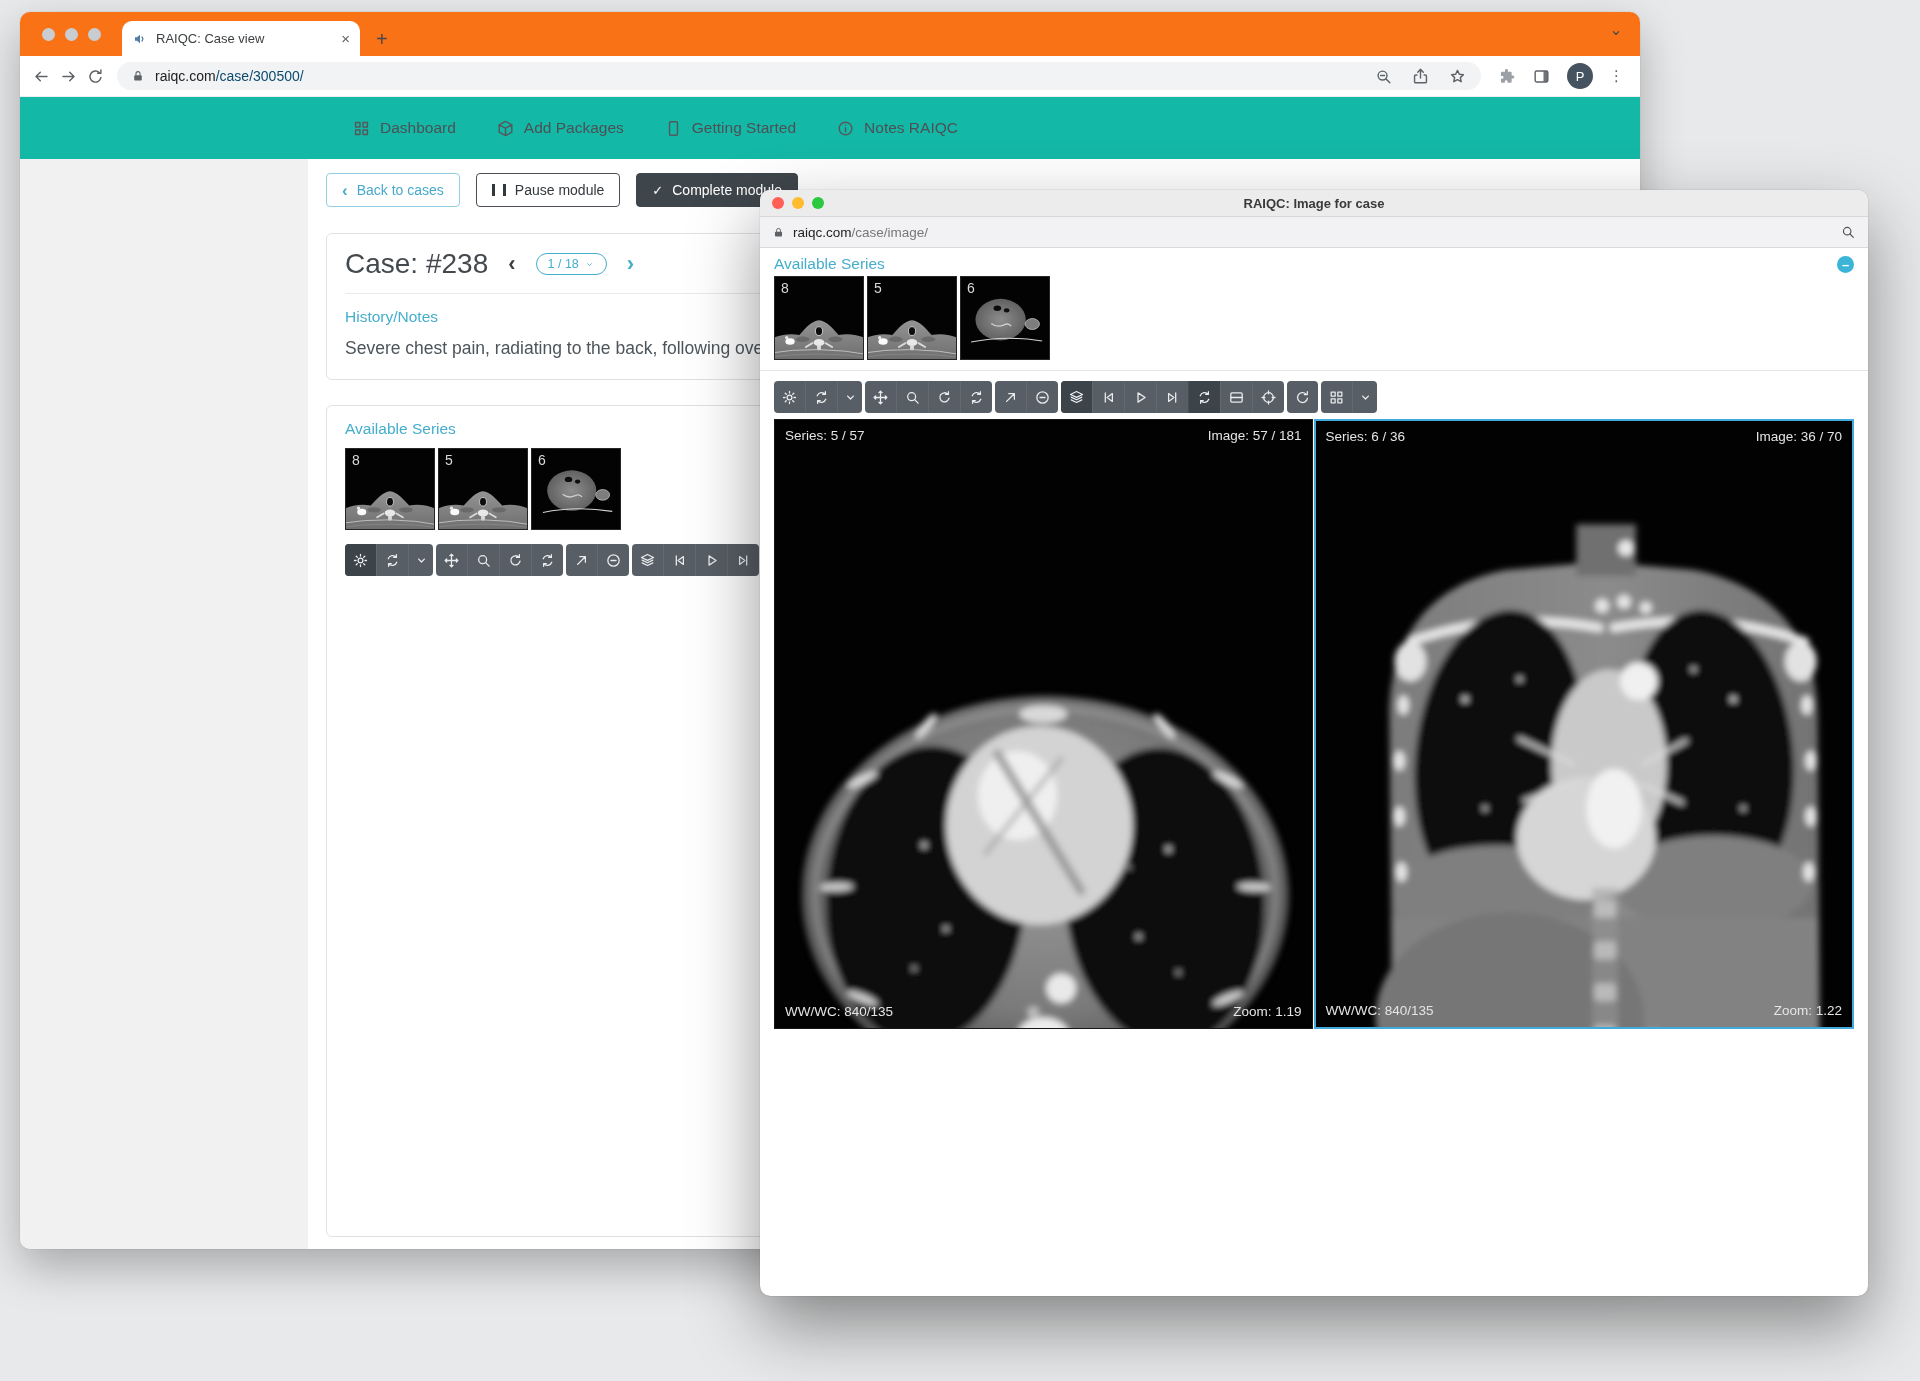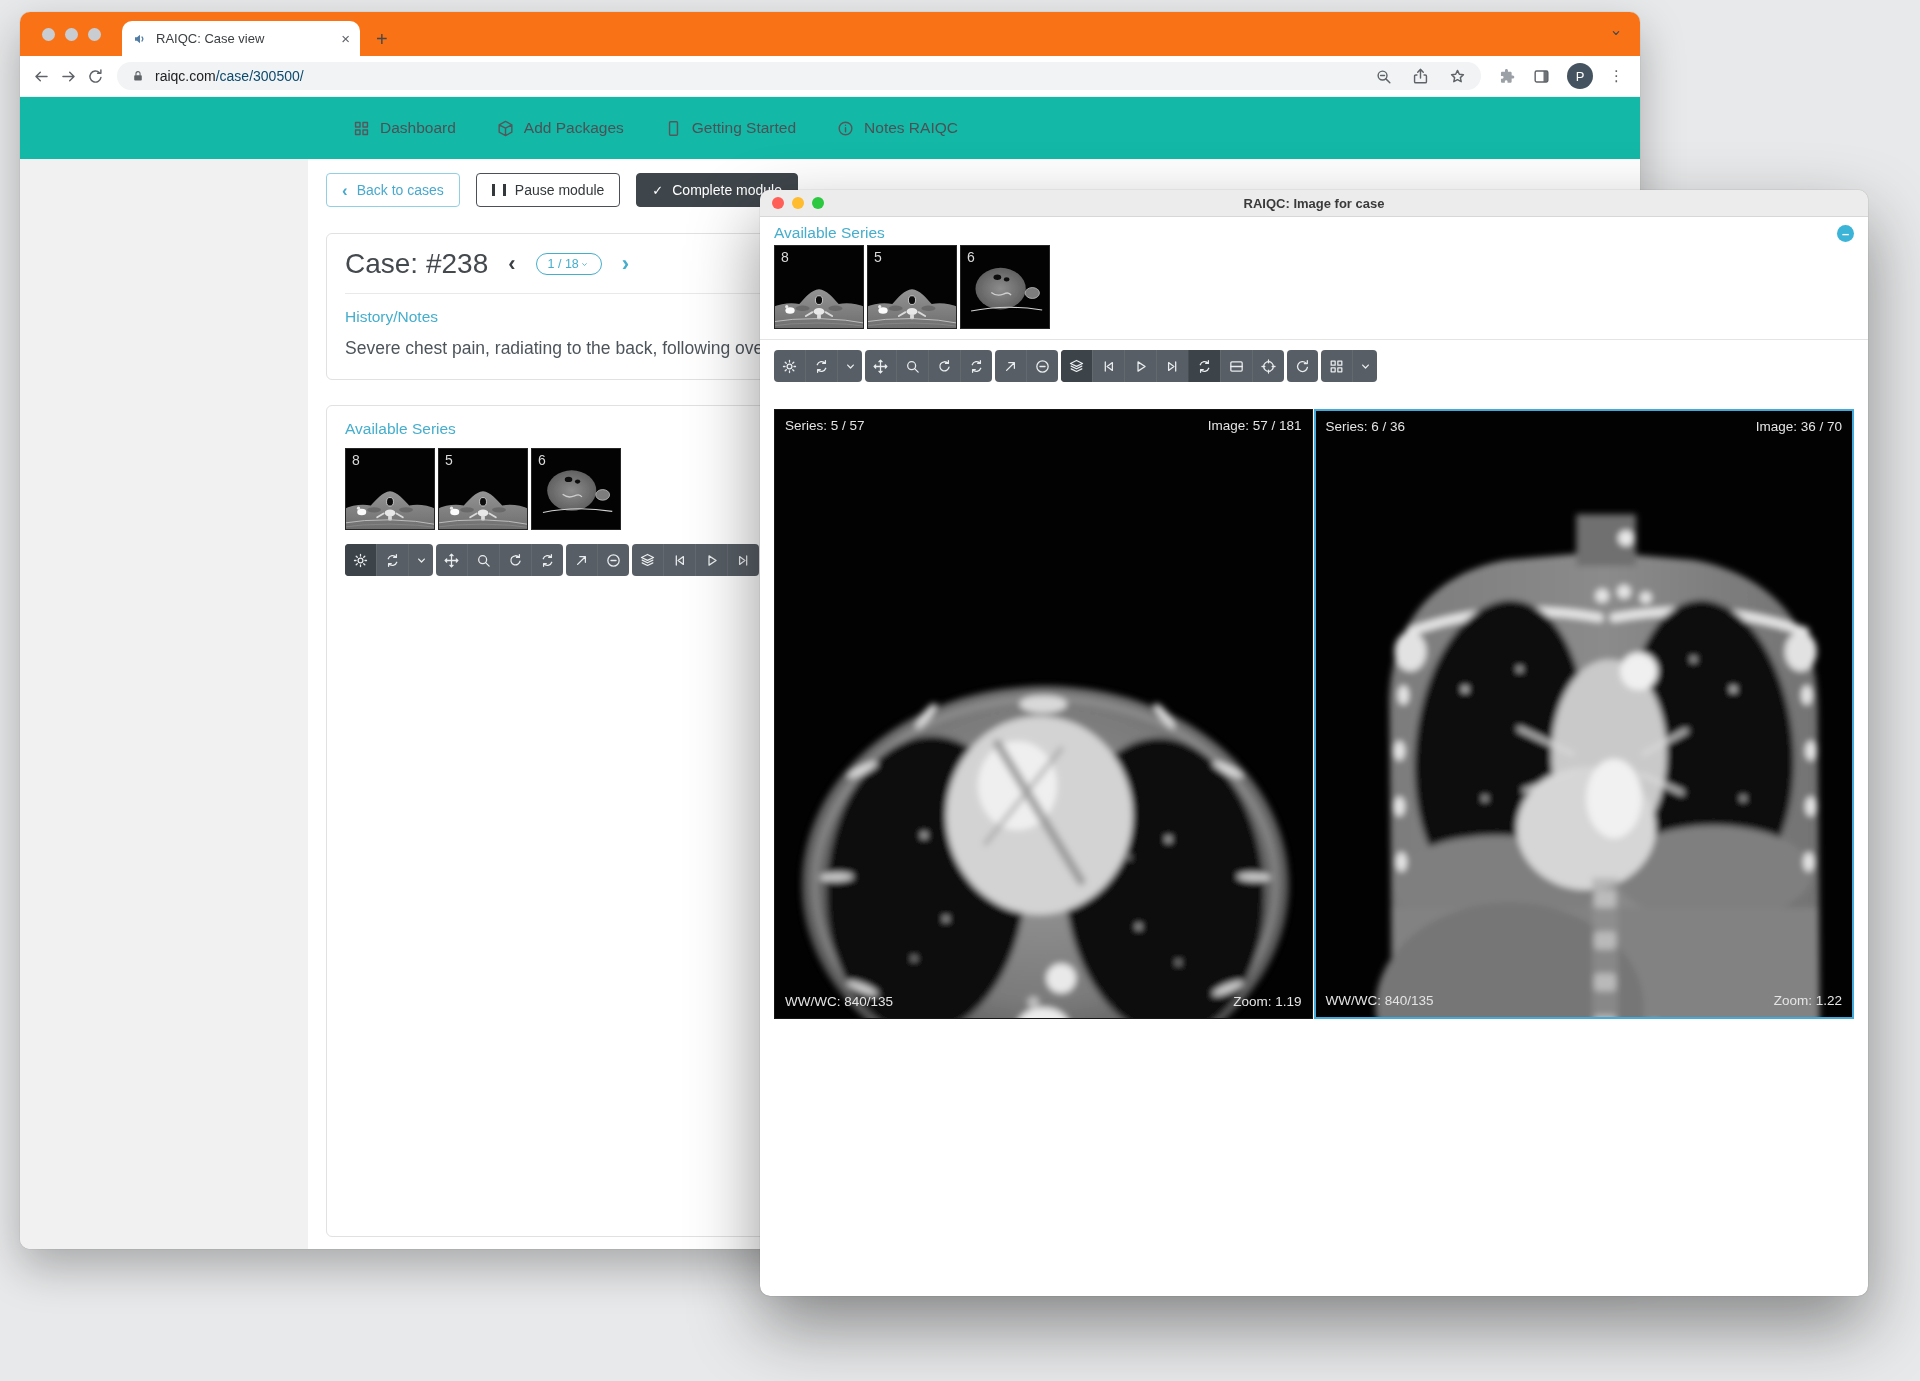--- a/index.html
+++ b/index.html
@@ -64,21 +64,21 @@
   .pause-gl{display:inline-block;width:8px;height:12px;border-left:3px solid #33383c;border-right:3px solid #33383c}
   .btn-complete{background:#3f464b;color:#fff;border:1px solid #3f464b}
   .btn-complete .gl{font-size:13px}
 
   .card{border:1px solid #e1e1e1;border-radius:6px;width:614px;background:#fff;box-sizing:border-box}
   .card-case{padding:14px 18px 14px;margin-bottom:25px}
   .case-row{display:flex;align-items:center;gap:20px;padding-bottom:13px;border-bottom:1px solid #e9e9e9}
   .case-title{font-size:28px;color:#44494e}
   .chev-prev{font-size:22px;color:#3b4045;font-weight:bold;line-height:1}
   .pagpill{border:1.5px solid #45aecd;color:#45aecd;border-radius:15px;padding:3px 11px;font-size:12.5px;
-    display:flex;align-items:center}
+    display:flex;gap:5px;align-items:center}
   .pagpill .pc{width:11px;height:11px}
   .chev-next{color:#45aecd;font-size:22px;font-weight:bold;line-height:1}
   .sec-heading{color:#45aecd;font-size:15.5px;margin:14px 0 12px}
   .history-text{font-size:17.5px;color:#4d555b;white-space:nowrap;padding-bottom:6px}
 
   .card-series{padding:12px 18px;height:832px;overflow:hidden}
   .card-series .sec-heading{margin:2px 0 10px}
   .thumbrow{display:flex;gap:3px}
   .thumb{background:#000;position:relative;border:1px solid #262626;box-sizing:border-box}
   .thumb.bgt{width:90px;height:82px}
@@ -114,21 +114,21 @@
   .psearch{margin-left:auto;width:16px;height:16px;color:#555}
   .pbody{padding:6px 14px 0}
   .series-head{display:flex;align-items:center;justify-content:space-between;height:20px}
   .series-head .sec-heading{margin:0}
   .collapse{width:17px;height:17px;border-radius:50%;background:#3cb4d8;color:#fff;display:flex;
     align-items:center;justify-content:center;font-size:13px;line-height:1;font-weight:bold}
   .pbody .thumbrow{margin-top:2px}
   .thumb.ppt{width:90px;height:84px}
   .pdivider{border-top:1px solid #e4e4e4;margin:10px -14px 0}
   .pbody .vtoolbar{margin-top:10px}
-  .viewports{display:flex;margin-top:27px;height:610px}
+  .viewports{display:flex;margin-top:6px;height:610px}
   .vp{position:relative;flex:1;background:#000;overflow:hidden;box-sizing:border-box}
   .vp.leftvp{border:1px solid #161616;margin-right:1px}
   .vp.active{border:2px solid #42abdc}
 </style>
 </head>
 <body>
 
 <svg width="0" height="0" style="position:absolute">
   <defs>
     <filter id="fB2" x="-20%" y="-20%" width="140%" height="140%">
@@ -560,20 +560,35 @@
 <div class="window popup">
   <div class="ptitlebar">
     <span class="ptraffic">
       <span class="pdot r"></span>
       <span class="pdot y"></span>
       <span class="pdot g"></span>
     </span>
     <span>RAIQC: Image for case</span>
   </div>
 
+  <div class="purlrow">
+    <span class="lock-ic">
+        <svg class="ic" viewBox="0 0 24 24" fill="none" stroke="currentColor" stroke-width="1.8" stroke-linecap="round" stroke-linejoin="round">
+          <rect x="5.5" y="10.5" width="13" height="9" rx="1.5" fill="currentColor" stroke="none"></rect>
+          <path d="M8.5 10.5V8a3.5 3.5 0 0 1 7 0v2.5"></path>
+        </svg>
+      </span>
+    <span class="purl"><span>raiqc.com</span><span class="path">/case/image/</span></span>
+    <span class="psearch">
+        <svg class="ic" viewBox="0 0 24 24" fill="none" stroke="currentColor" stroke-width="1.8" stroke-linecap="round" stroke-linejoin="round">
+          <circle cx="10.8" cy="10.8" r="5.6"></circle>
+          <path d="M15 15l5 5"></path>
+        </svg>
+      </span>
+  </div>
 
   <div class="pbody">
     <div class="series-head">
       <div class="sec-heading">Available Series</div>
       <span class="collapse">–</span>
     </div>
     <div class="thumbrow">
       <span class="thumb ppt">
         <svg viewBox="0 0 200 150" preserveAspectRatio="xMidYMid slice">
             <use href="#art-shoulder"></use>

